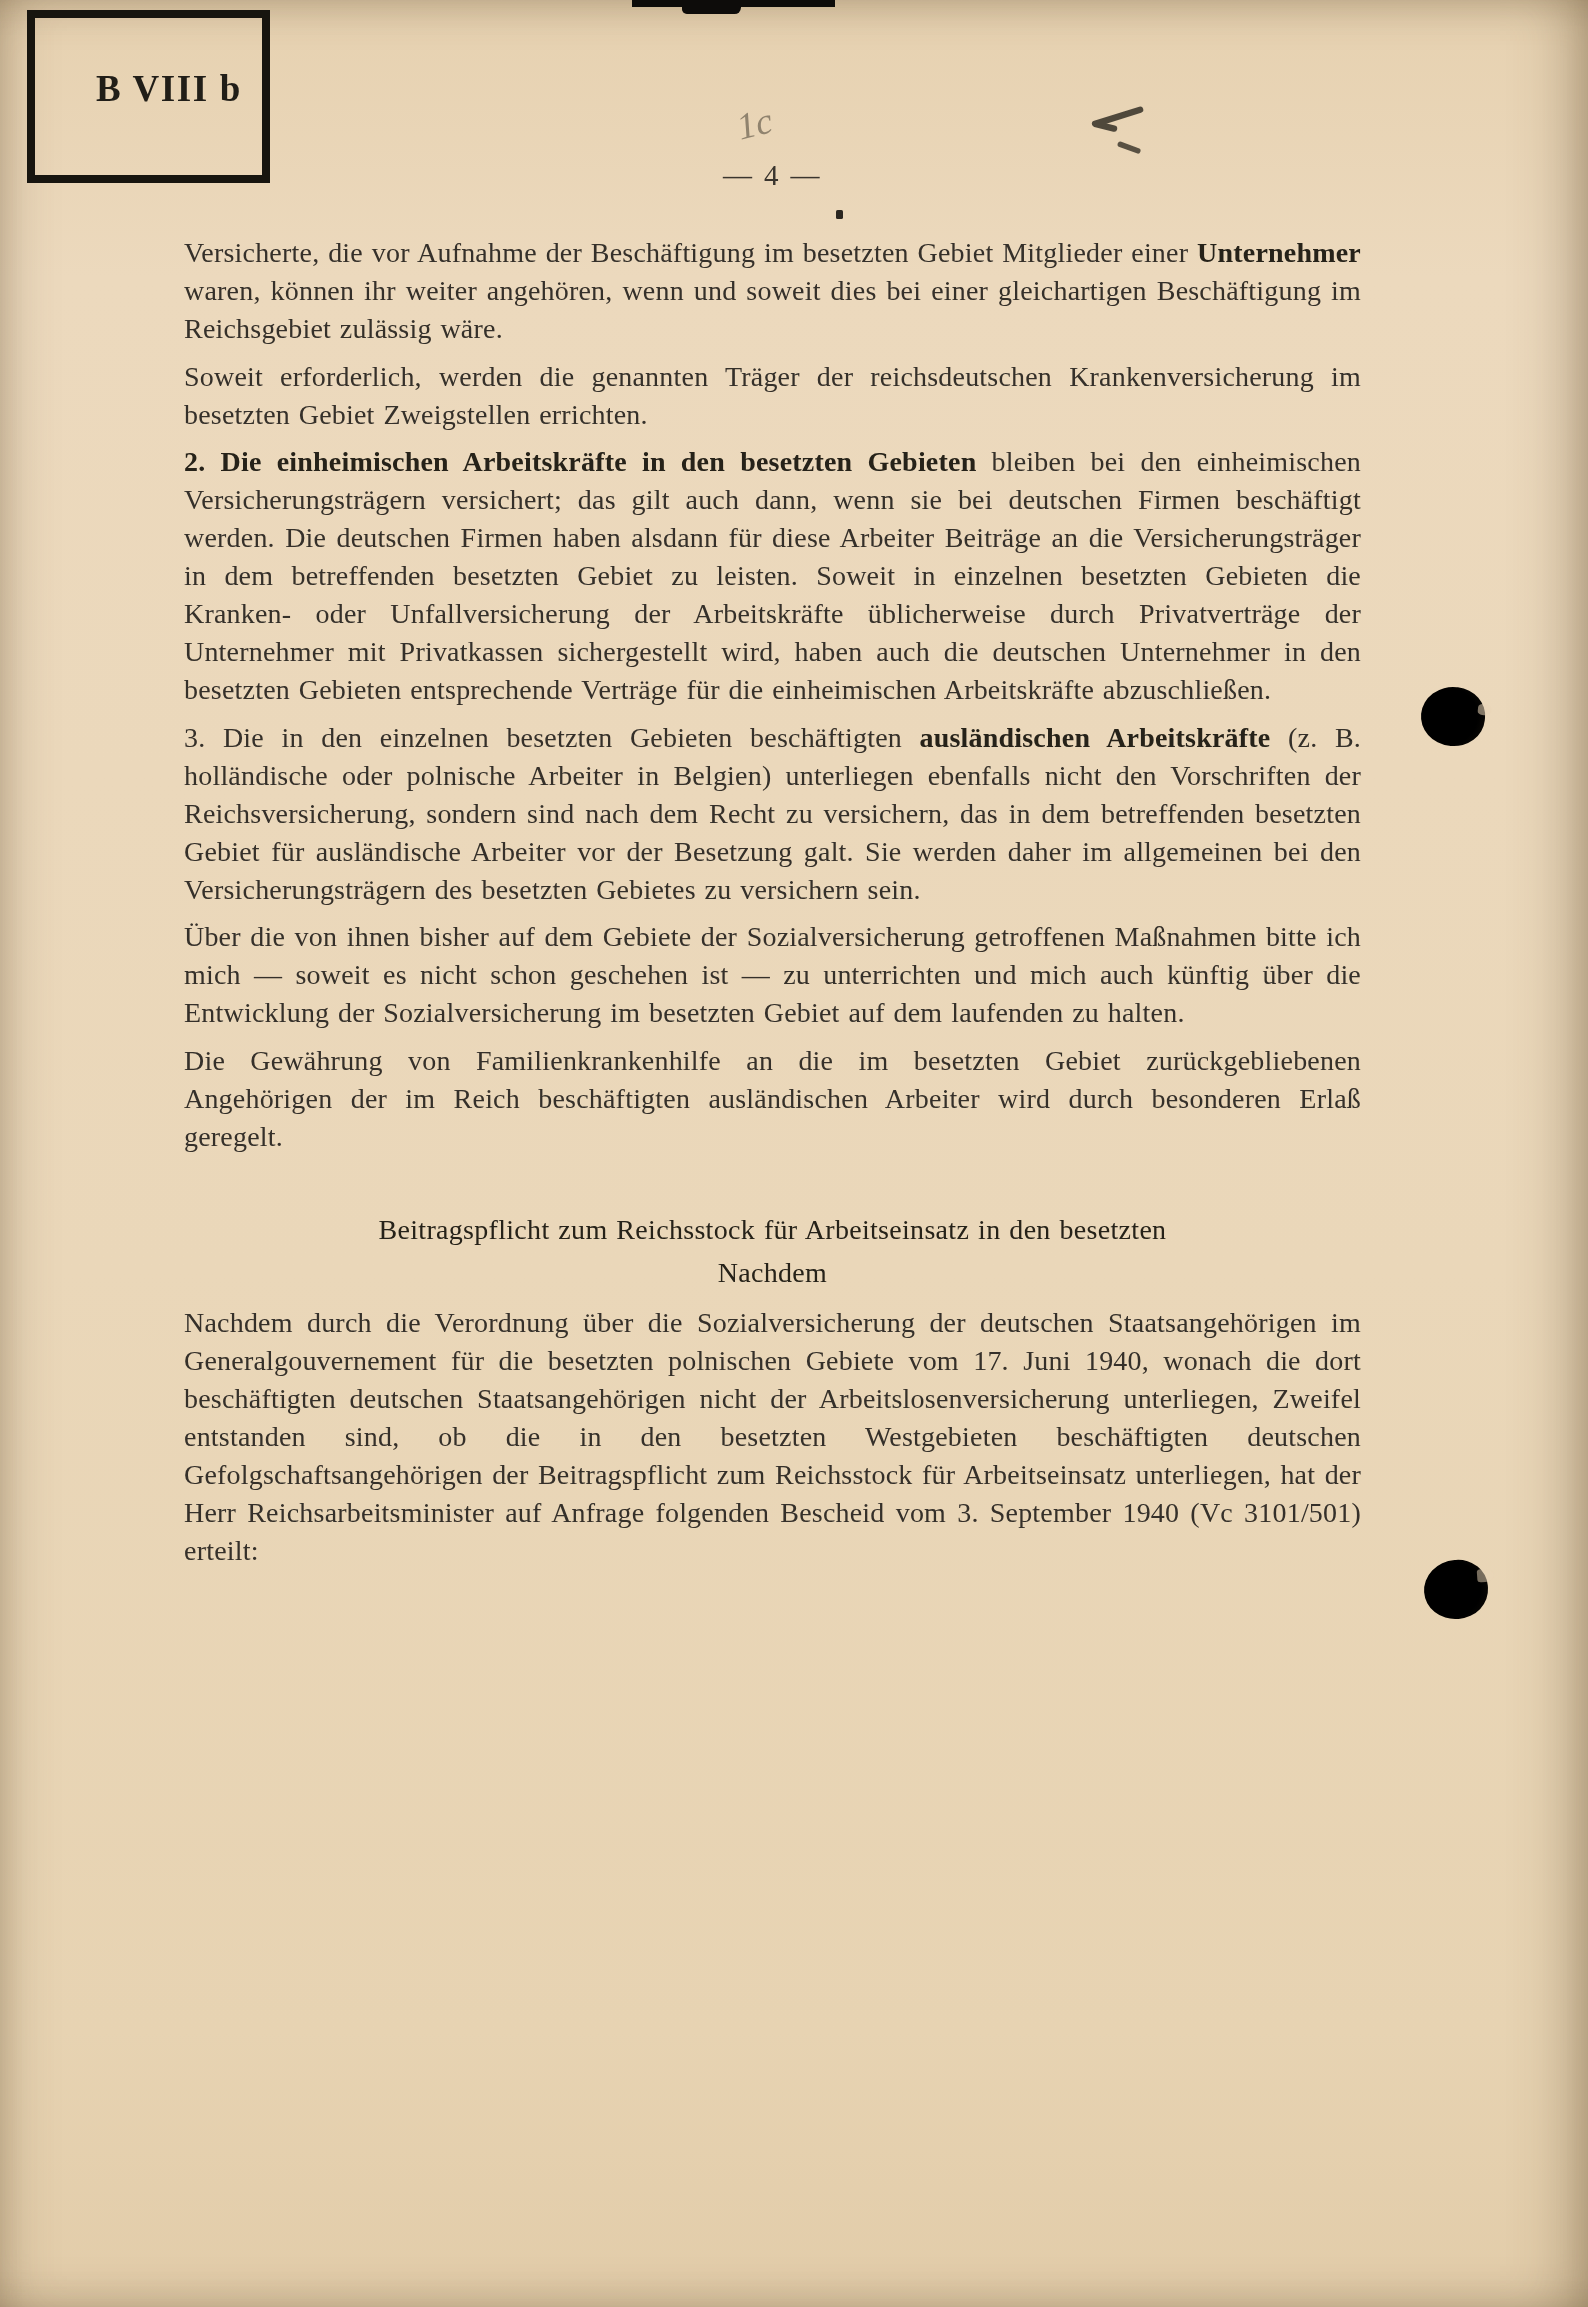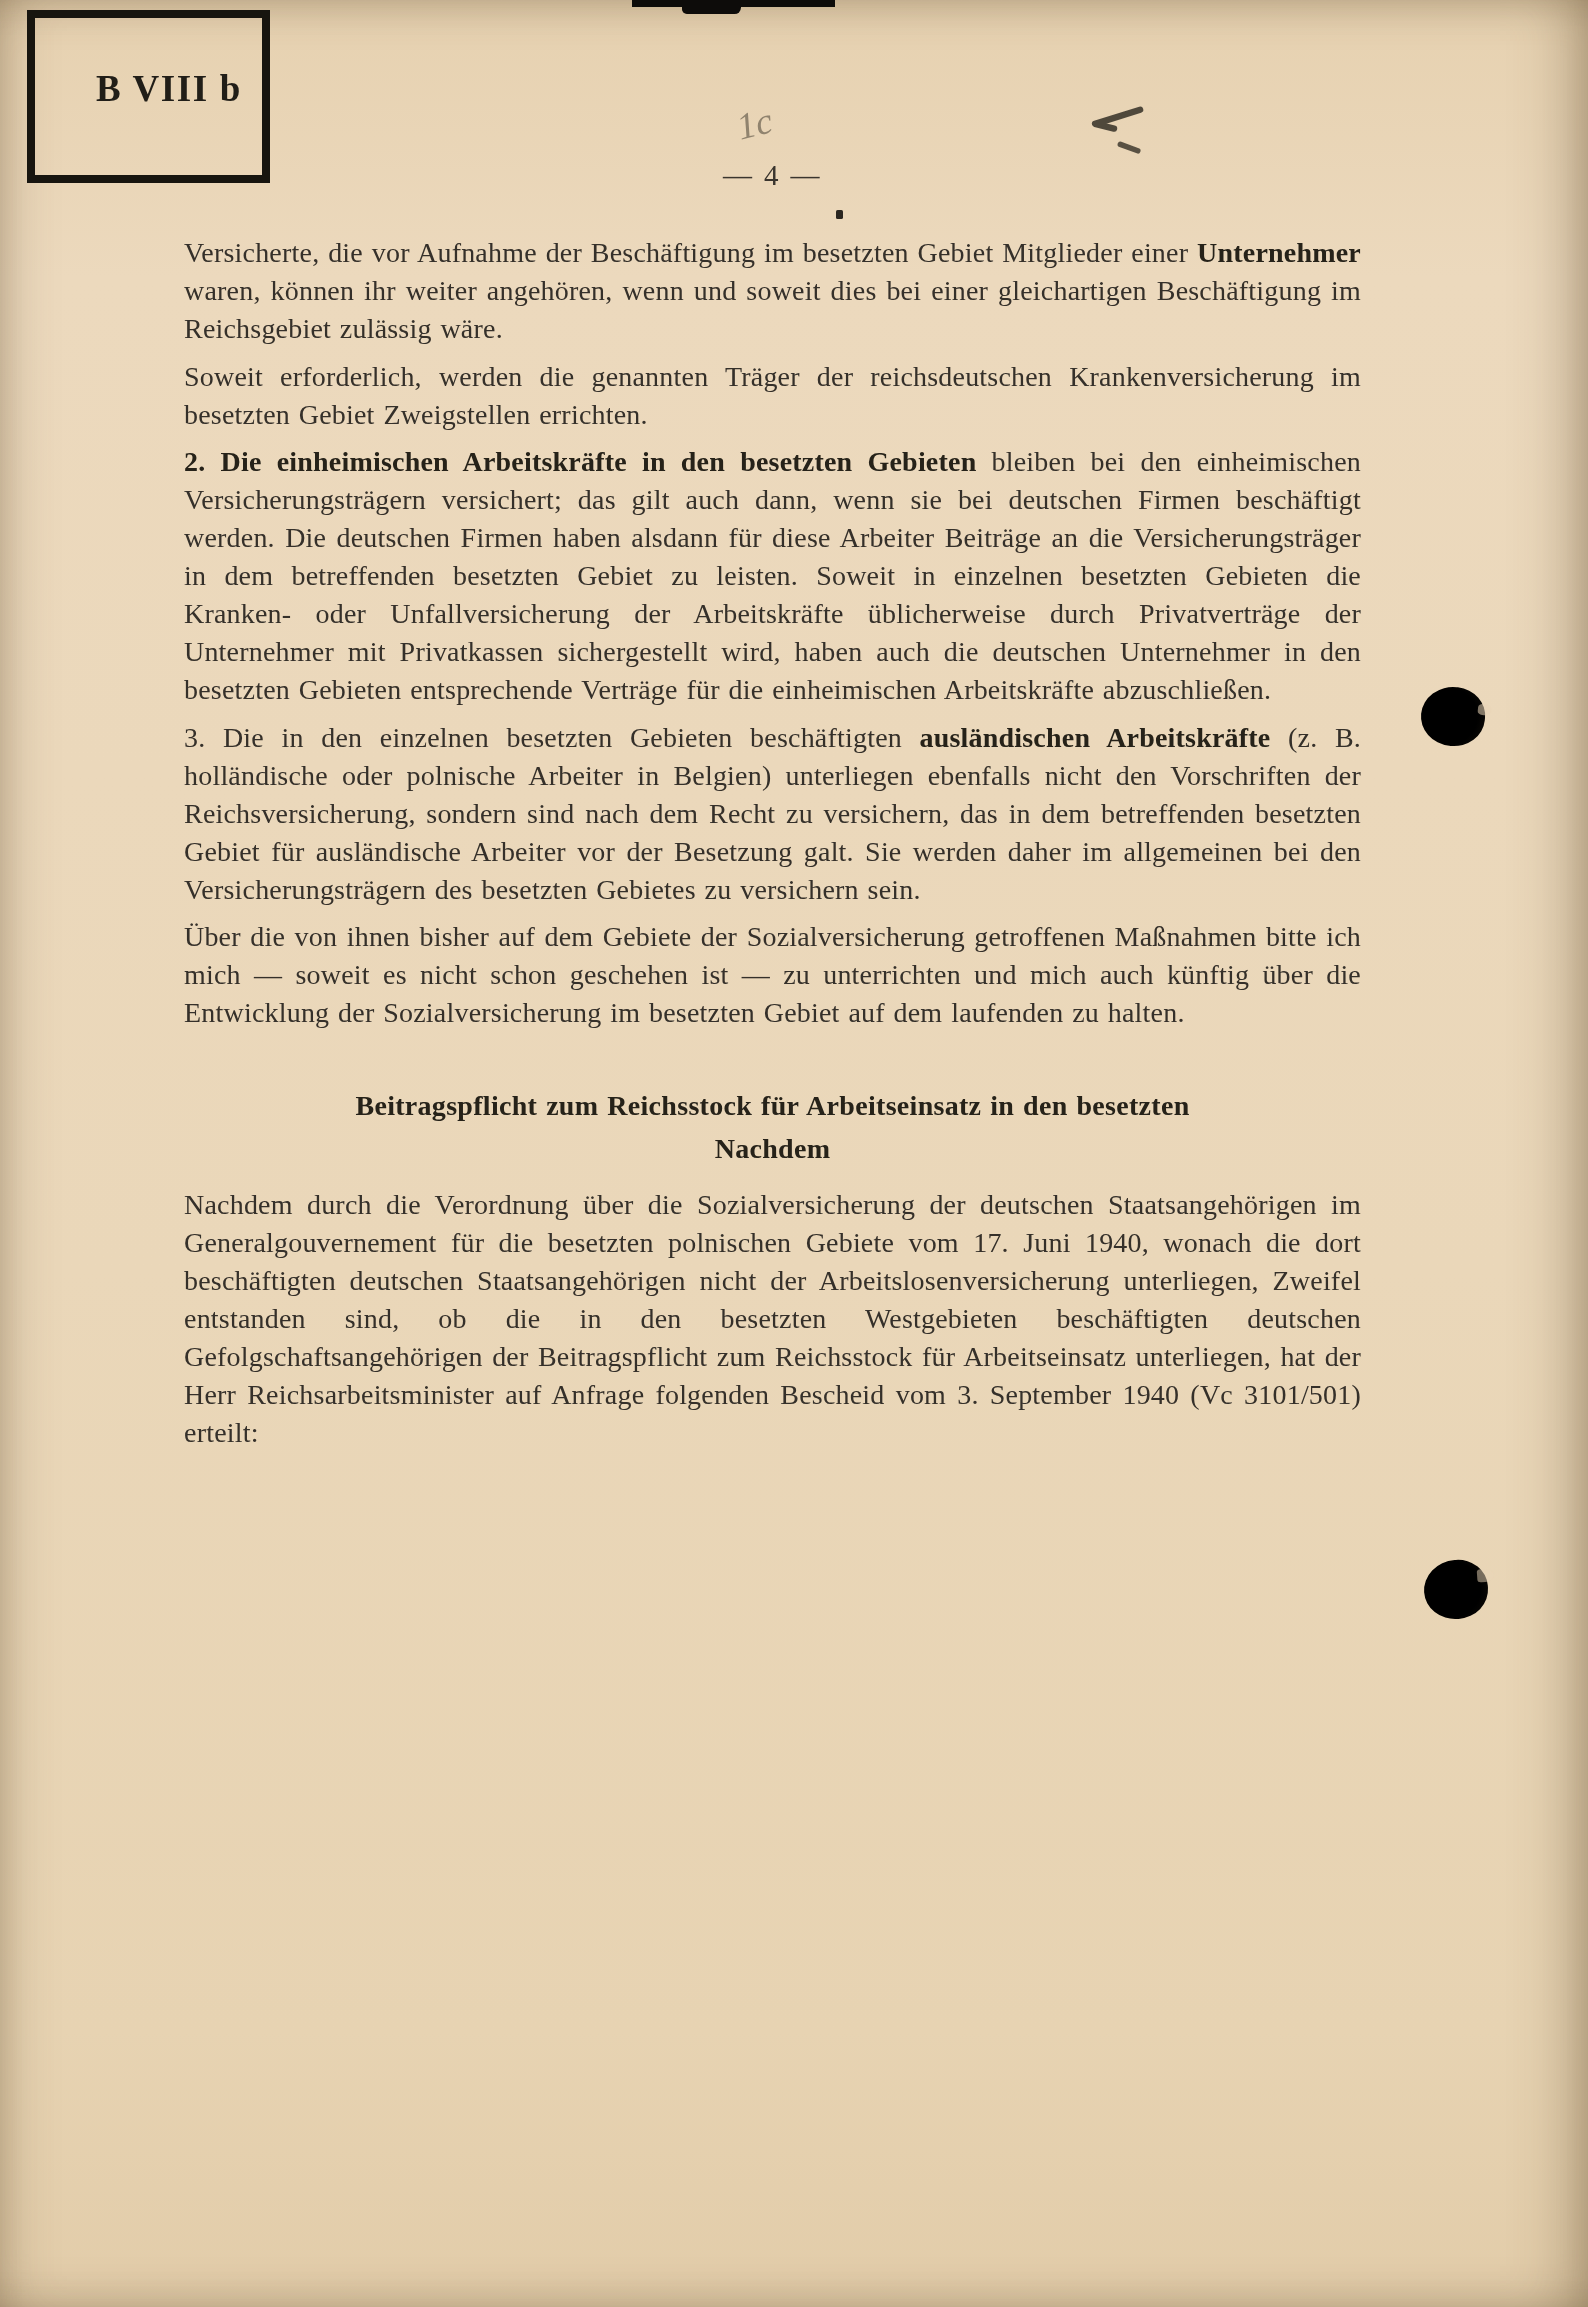--- a/index.html
+++ b/index.html
@@ -106,24 +106,24 @@
     margin: 0 0 9.5px 0;
   }
   .para.gap-before {
     margin-top: 6px;
   }
   .b {
     font-weight: bold;
     color: #262219;
   }
   .heading {
-    margin: 52px 0 16px 0;
+    margin: 52px 0 10px 0;
     font-size: 28px;
     line-height: 43px;
-    font-weight: bold;
+    font-weight: normal;
     text-align: center;
     color: #262219;
     letter-spacing: 0.3px;
   }
   .heading .hl { display: block; }
 
   
   .punch {
     position: absolute;
     width: 64px; height: 59px;
@@ -178,20 +178,21 @@
     <p class="para"><span>Versicherte, die vor Aufnahme der Beschäftigung im besetzten Gebiet Mitglieder einer </span><span class="b">Unternehmer</span><span> waren, können ihr weiter angehören, wenn und soweit dies bei einer gleichartigen Beschäftigung im Reichsgebiet zulässig wäre.</span></p>
 
     <p class="para"><span>Soweit erforderlich, werden die genannten Träger der reichsdeutschen Krankenversicherung im besetzten Gebiet Zweigstellen errichten.</span></p>
 
     <p class="para"><span class="b">2. Die einheimischen Arbeitskräfte in den besetzten Gebieten</span><span> bleiben bei den einheimischen Versicherungsträgern versichert; das gilt auch dann, wenn sie bei deutschen Firmen beschäftigt werden. Die deutschen Firmen haben alsdann für diese Arbeiter Beiträge an die Versicherungsträger in dem betreffenden besetzten Gebiet zu leisten. Soweit in einzelnen besetzten Gebieten die Kranken- oder Unfallversicherung der Arbeitskräfte üblicherweise durch Privatverträge der Unternehmer mit Privatkassen sichergestellt wird, haben auch die deutschen Unternehmer in den besetzten Gebieten entsprechende Verträge für die einheimischen Arbeitskräfte abzuschließen.</span></p>
 
     <p class="para gap-before"><span>3. Die in den einzelnen besetzten Gebieten beschäftigten </span><span class="b">ausländischen Arbeitskräfte</span><span> (z. B. holländische oder polnische Arbeiter in Belgien) unterliegen ebenfalls nicht den Vorschriften der Reichsversicherung, sondern sind nach dem Recht zu versichern, das in dem betreffenden besetzten Gebiet für ausländische Arbeiter vor der Besetzung galt. Sie werden daher im allgemeinen bei den Versicherungsträgern des besetzten Gebietes zu versichern sein.</span></p>
 
     <p class="para"><span>Über die von ihnen bisher auf dem Gebiete der Sozialversicherung getroffenen Maßnahmen bitte ich mich — soweit es nicht schon geschehen ist — zu unterrichten und mich auch künftig über die Entwicklung der Sozialversicherung im besetzten Gebiet auf dem laufenden zu halten.</span></p>
 
+    <p class="para"><span>Die Gewährung von Familienkrankenhilfe an die im besetzten Gebiet zurückgebliebenen Angehörigen der im Reich beschäftigten ausländischen Arbeiter wird durch besonderen Erlaß geregelt.</span></p>
 
     <h2 class="heading">
       <span class="hl">Beitragspflicht zum Reichsstock für Arbeitseinsatz in den besetzten</span>
       <span class="hl">Nachdem</span>
     </h2>
 
     <p class="para"><span>Nachdem durch die Verordnung über die Sozialversicherung der deutschen Staatsangehörigen im Generalgouvernement für die besetzten polnischen Gebiete vom 17. Juni 1940, wonach die dort beschäftigten deutschen Staatsangehörigen nicht der Arbeitslosenversicherung unterliegen, Zweifel entstanden sind, ob die in den besetzten Westgebieten beschäftigten deutschen Gefolgschaftsangehörigen der Beitragspflicht zum Reichsstock für Arbeitseinsatz unterliegen, hat der Herr Reichsarbeitsminister auf Anfrage folgenden Bescheid vom 3. September 1940 (Vc 3101/501) erteilt:</span></p>
 
   </main>
 

